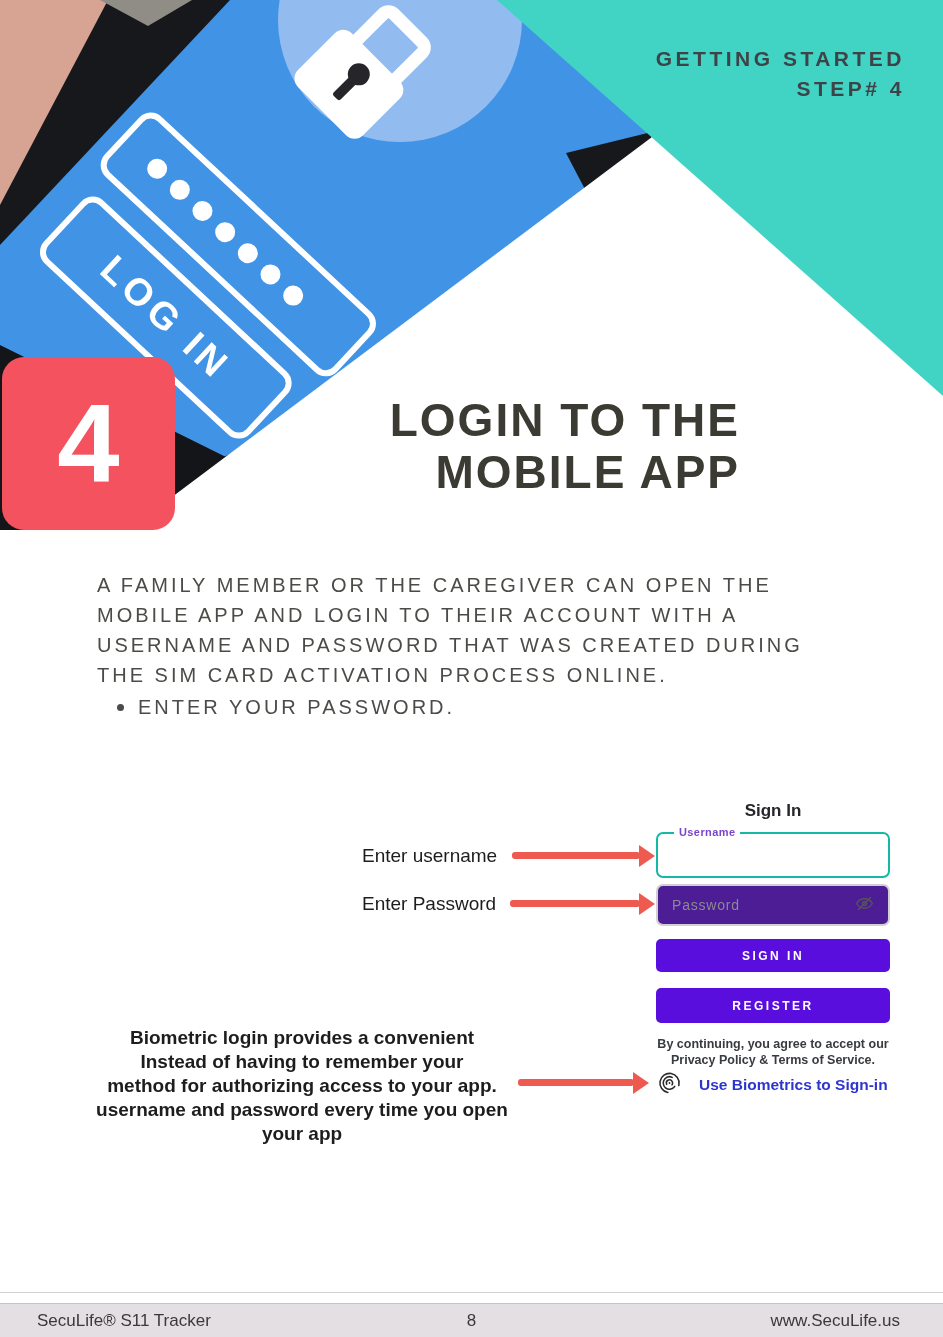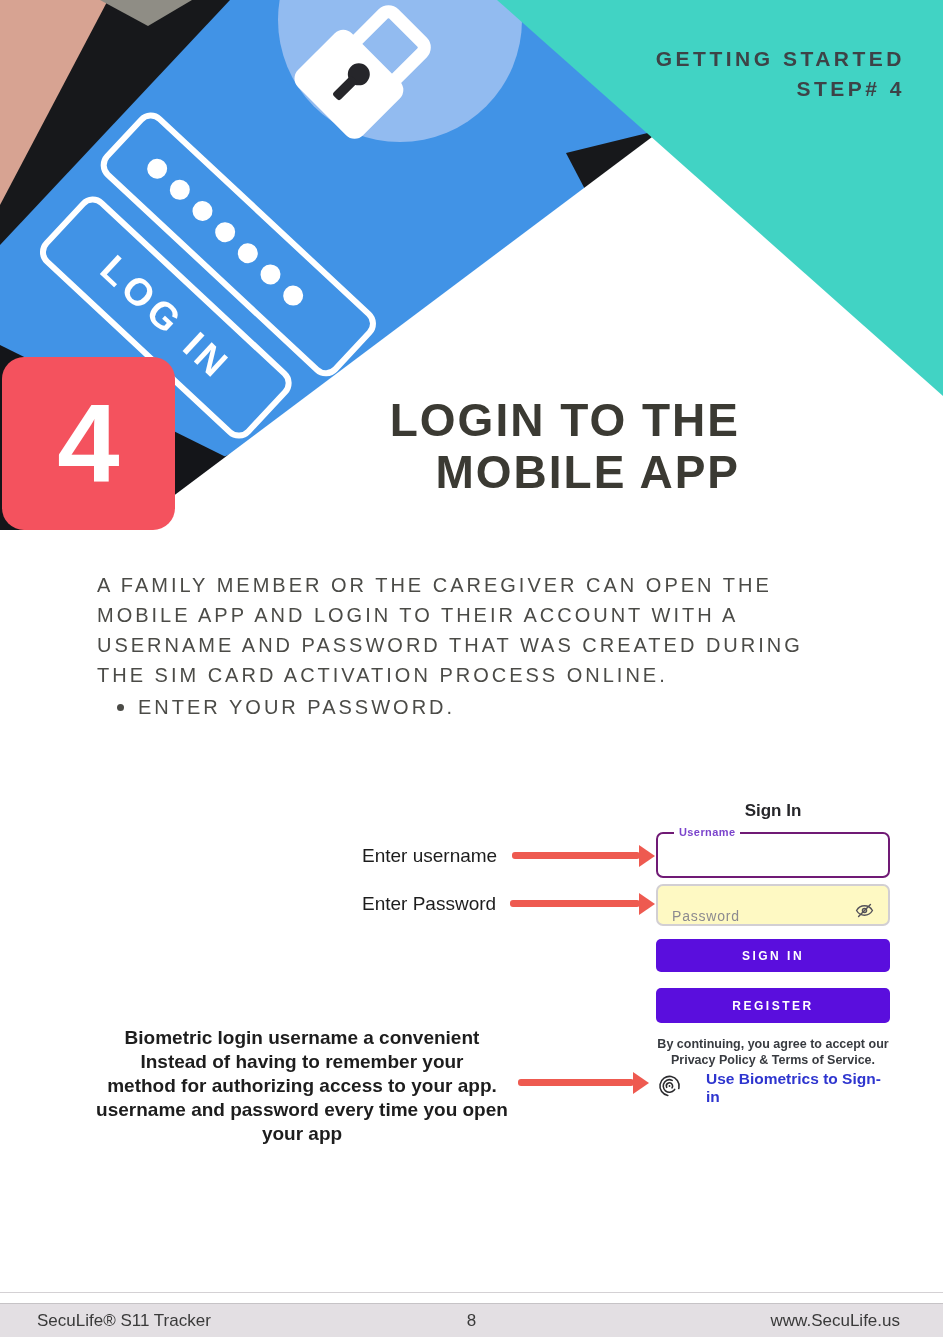--- a/index.html
+++ b/index.html
@@ -43,31 +43,31 @@
   .title{position:absolute;top:394px;right:203px;text-align:right;color:#3b3a33;
             font-size:46px;font-weight:bold;letter-spacing:2px;line-height:52px;}
 
   .intro{position:absolute;left:97px;top:570px;color:#4b4b47;font-size:20px;letter-spacing:3px;line-height:30px;white-space:nowrap;}
   .bullets{position:absolute;left:117px;top:692px;color:#4b4b47;font-size:20px;letter-spacing:3px;line-height:30px;}
   .bullet-row{display:flex;align-items:center;gap:14px;white-space:nowrap;}
   .bullet-dot{width:7px;height:7px;border-radius:50%;background:#4b4b47;flex:none;}
 
   
   .si-title{position:absolute;left:657px;top:801px;width:232px;text-align:center;color:#26262a;font-size:17px;font-weight:bold;}
-  .fld-user{position:absolute;left:656px;top:832px;width:234px;height:46px;border:2px solid #701a75;border-radius:7px;box-sizing:border-box;background:#fff;}
+  .fld-user{position:absolute;left:656px;top:832px;width:234px;height:46px;border:2px solid #14b8a6;border-radius:7px;box-sizing:border-box;background:#fff;}
   .fld-user-label{position:absolute;left:16px;top:-8px;background:#fff;padding:0 5px;color:#7b44cc;font-size:11px;font-weight:bold;letter-spacing:.4px;}
   .fld-pass{position:absolute;left:656px;top:884px;width:234px;height:42px;border:2px solid #d2cfd3;border-radius:7px;box-sizing:border-box;
-            display:flex;align-items:flex-end;justify-content:space-between;padding:0 14px;background:#fef9c3;}
+            display:flex;align-items:center;justify-content:space-between;padding:0 14px;background:#4c1d95;}
   .fld-pass-ph{color:#8c8a90;font-size:14px;letter-spacing:.8px;}
   .btn{position:absolute;left:656px;width:234px;height:33px;background:#5a0edd;border-radius:5px;
        display:flex;align-items:center;justify-content:center;color:#fff;font-size:12px;font-weight:bold;letter-spacing:2.5px;}
   .btn-signin{top:939px;}
   .btn-register{top:988px;height:35px;}
   .agreement{position:absolute;left:657px;top:1036px;width:232px;text-align:center;color:#383b40;font-size:12.5px;font-weight:bold;line-height:16px;}
-  .biometrics{position:absolute;left:657px;top:1070px;width:232px;display:flex;align-items:center;justify-content:flex-start;gap:24px;}
+  .biometrics{position:absolute;left:657px;top:1070px;width:232px;display:flex;align-items:center;justify-content:flex-start;gap:17px;}
   .bio-link{color:#2e35cf;font-size:15.5px;font-weight:bold;}
 
   
   .lbl{position:absolute;color:#1d1d1d;font-size:19px;font-weight:normal;white-space:nowrap;}
   .lbl-user{left:362px;top:845px;}
   .lbl-pass{left:362px;top:893px;}
   .arrow{position:absolute;height:7px;background:#ee5a50;border-radius:3px;}
   .arrow::after{content:'';position:absolute;right:-15px;top:50%;transform:translateY(-50%);
        width:0;height:0;border-left:16px solid #ee5a50;border-top:11px solid transparent;border-bottom:11px solid transparent;}
   .arrow-user{left:512px;top:852px;width:128px;}
@@ -183,21 +183,21 @@
     <span class="bio-link">Use Biometrics to Sign-in</span>
   </div>
 
   <div class="lbl lbl-user">Enter username</div>
   <div class="lbl lbl-pass">Enter Password</div>
   <div class="arrow arrow-user"></div>
   <div class="arrow arrow-pass"></div>
   <div class="arrow arrow-bio"></div>
 
   <div class="bio-note">
-    <div>Biometric login username a convenient</div>
+    <div>Biometric login provides a convenient</div>
     <div>Instead of having to remember your</div>
     <div>method for authorizing access to your app.</div>
     <div>username and password every time you open</div>
     <div>your app</div>
   </div>
 
   <div class="page-line"></div>
   <div class="footer">
     <span class="footer-left">SecuLife® S11 Tracker</span>
     <span class="footer-center">8</span>

